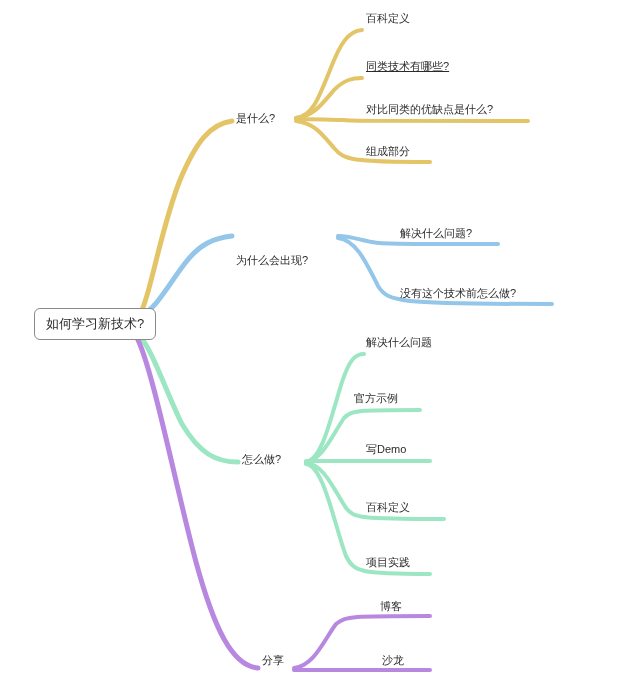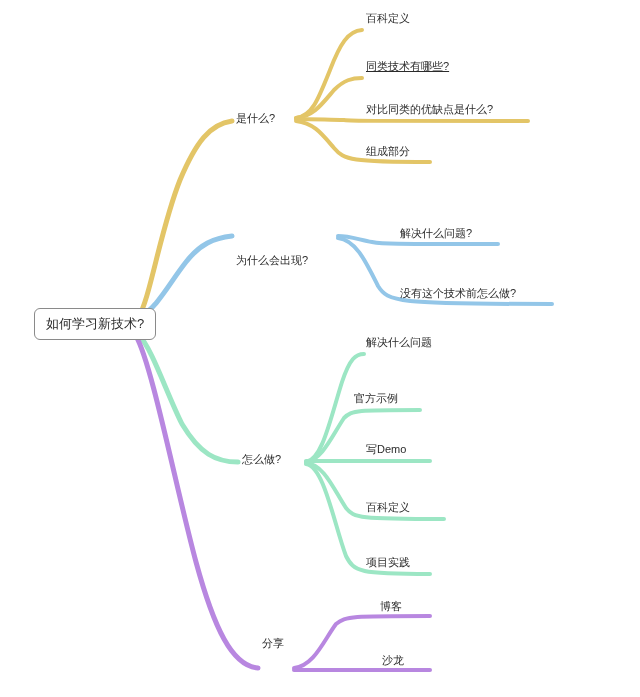--- a/index.html
+++ b/index.html
@@ -89,17 +89,17 @@
   <div class="node leaf-label" style="left:400px; top:234px;">解决什么问题?</div>
   <div class="node leaf-label" style="left:400px; top:294px;">没有这个技术前怎么做?</div>
 
   <div class="node" style="left:242px; top:459px;">怎么做?</div>
   <div class="node leaf-label" style="left:366px; top:343px;">解决什么问题</div>
   <div class="node leaf-label" style="left:354px; top:399px;">官方示例</div>
   <div class="node leaf-label" style="left:366px; top:450px;">写Demo</div>
   <div class="node leaf-label" style="left:366px; top:508px;">百科定义</div>
   <div class="node leaf-label" style="left:366px; top:563px;">项目实践</div>
 
-  <div class="node" style="left:262px; top:643px;">分享</div>
+  <div class="node" style="left:262px; top:660px;">分享</div>
   <div class="node leaf-label" style="left:380px; top:607px;">博客</div>
   <div class="node leaf-label" style="left:382px; top:661px;">沙龙</div>
 
 </div>
 
 </body></html>

